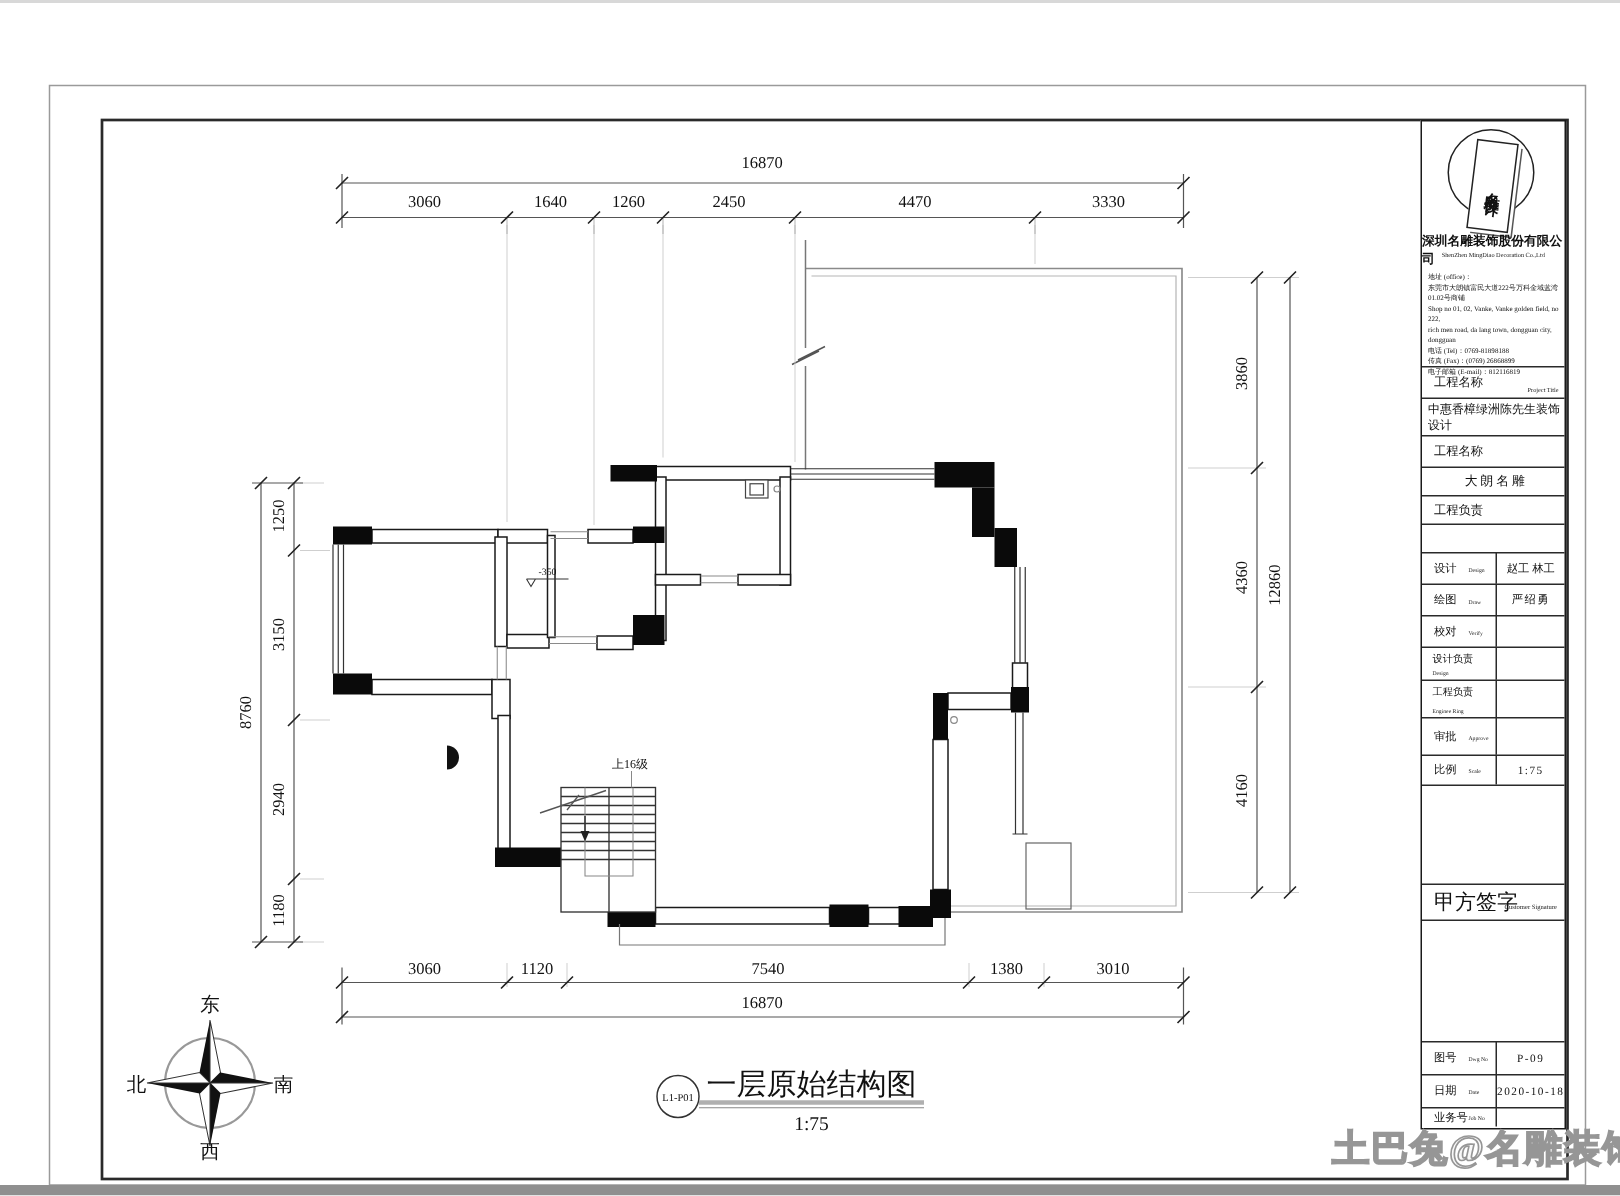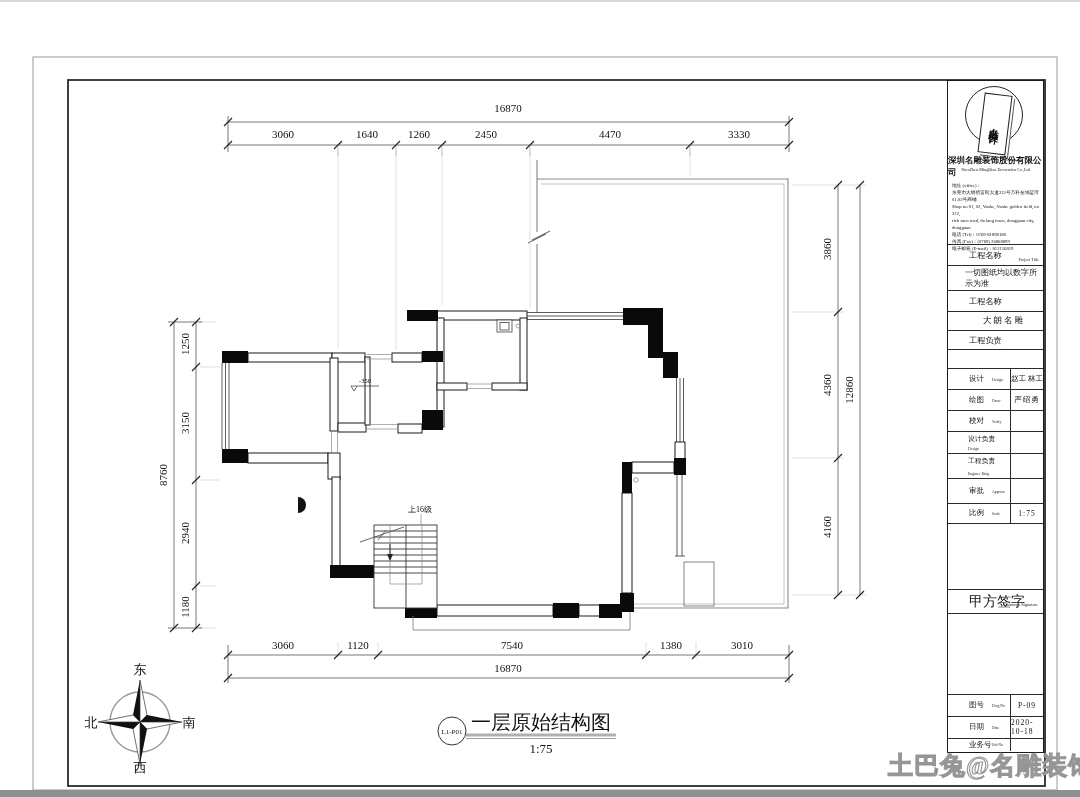--- a/index.html
+++ b/index.html
@@ -13,21 +13,21 @@
   .tb{position:absolute;left:947px;top:80px;width:97px;height:673px;border:1.5px solid #1a1a1a;
       box-sizing:border-box;background:#fff;z-index:2;font-family:"Liberation Serif",serif}
   .tb .hl{position:absolute;left:0;right:0;height:0;border-top:1px solid #2a2a2a}
   .logo-circle{position:absolute;left:17px;top:5px;width:58px;height:58px;border:1.5px solid #222;border-radius:50%;box-sizing:border-box}
   .logo-book{position:absolute;left:33px;top:13px;width:26px;height:58px;border:1px solid #222;background:#fff;
              transform:rotate(7deg);display:flex;align-items:center;justify-content:center;box-shadow:2px 2px 0 #fff,3px 3px 0 #555}
   .logo-book span{writing-mode:vertical-rl;font-size:10px;line-height:13px;letter-spacing:2px;font-weight:bold}
   .company-cn{position:absolute;left:0;right:0;top:74px;text-align:left;font-size:8.5px;font-weight:bold;letter-spacing:0}
   .company-en{position:absolute;left:0;right:0;top:86px;text-align:center;font-size:4.2px;color:#222}
   .addr{position:absolute;left:4px;right:2px;top:101px;font-size:4.7px;line-height:7px;color:#111}
-  .tbrow{position:absolute;left:17px;right:0;box-sizing:border-box}
+  .tbrow{position:absolute;left:4px;right:0;box-sizing:border-box}
   .lab-cn{position:absolute;left:4px;top:50%;transform:translateY(-50%);font-size:7.5px;white-space:nowrap}
   .lab-cn2{position:absolute;left:3px;top:3px;font-size:6.8px;white-space:nowrap}
   .lab-en{position:absolute;left:27px;top:55%;transform:translateY(-40%);font-size:3.8px;color:#222;white-space:nowrap}
   .lab-en2{position:absolute;left:3px;bottom:2px;font-size:3.8px;color:#222;white-space:nowrap}
   .val-cell{position:absolute;left:45px;right:0;top:0;bottom:0;border-left:1px solid #2a2a2a;display:flex;align-items:center;justify-content:center;font-size:7.5px;letter-spacing:1px}
   .note-par{position:absolute;left:3px;right:3px;top:14px;font-size:4.3px;line-height:6px;text-align:justify;color:#222}
   .sig-en{position:absolute;right:5px;top:13px;font-size:4.4px;color:#222}
   .prj-en{position:absolute;right:4px;bottom:3px;font-size:4.2px;color:#222}
   .center-val{display:flex;align-items:center;justify-content:center;font-size:8.5px;height:100%;letter-spacing:2px}
 
@@ -237,21 +237,21 @@
       <div>电子邮箱 (E-mail)：812116819</div>
     </div>
 
     <div class="hl" style="top:163px"></div>
     <div class="tbrow" style="top:163px;height:21px">
       <span class="lab-cn" style="font-size:8.2px">工程名称</span>
       <span class="prj-en">Project Title</span>
     </div>
     <div class="hl" style="top:184px"></div>
     <div class="tbrow" style="top:184px;height:25px">
-      <div class="center-val" style="font-size:8px;letter-spacing:0">一切图纸均以数字所示为准</div>
+      <div class="center-val" style="font-size:8px;letter-spacing:0">中惠香樟绿洲陈先生装饰设计</div>
     </div>
     <div class="hl" style="top:209px"></div>
     <div class="tbrow" style="top:209px;height:21px">
       <span class="lab-cn" style="font-size:8.2px">工程名称</span>
     </div>
     <div class="hl" style="top:230px"></div>
     <div class="tbrow" style="top:230px;height:19px">
       <div class="center-val">大朗名雕</div>
     </div>
     <div class="hl" style="top:249px"></div>

